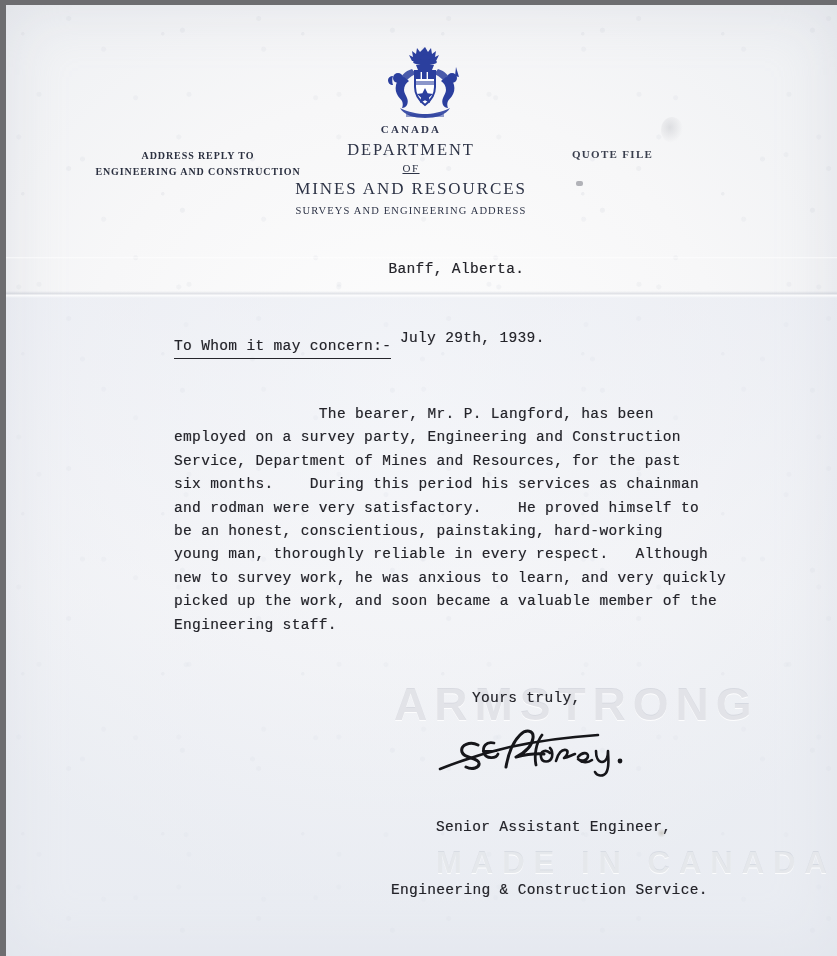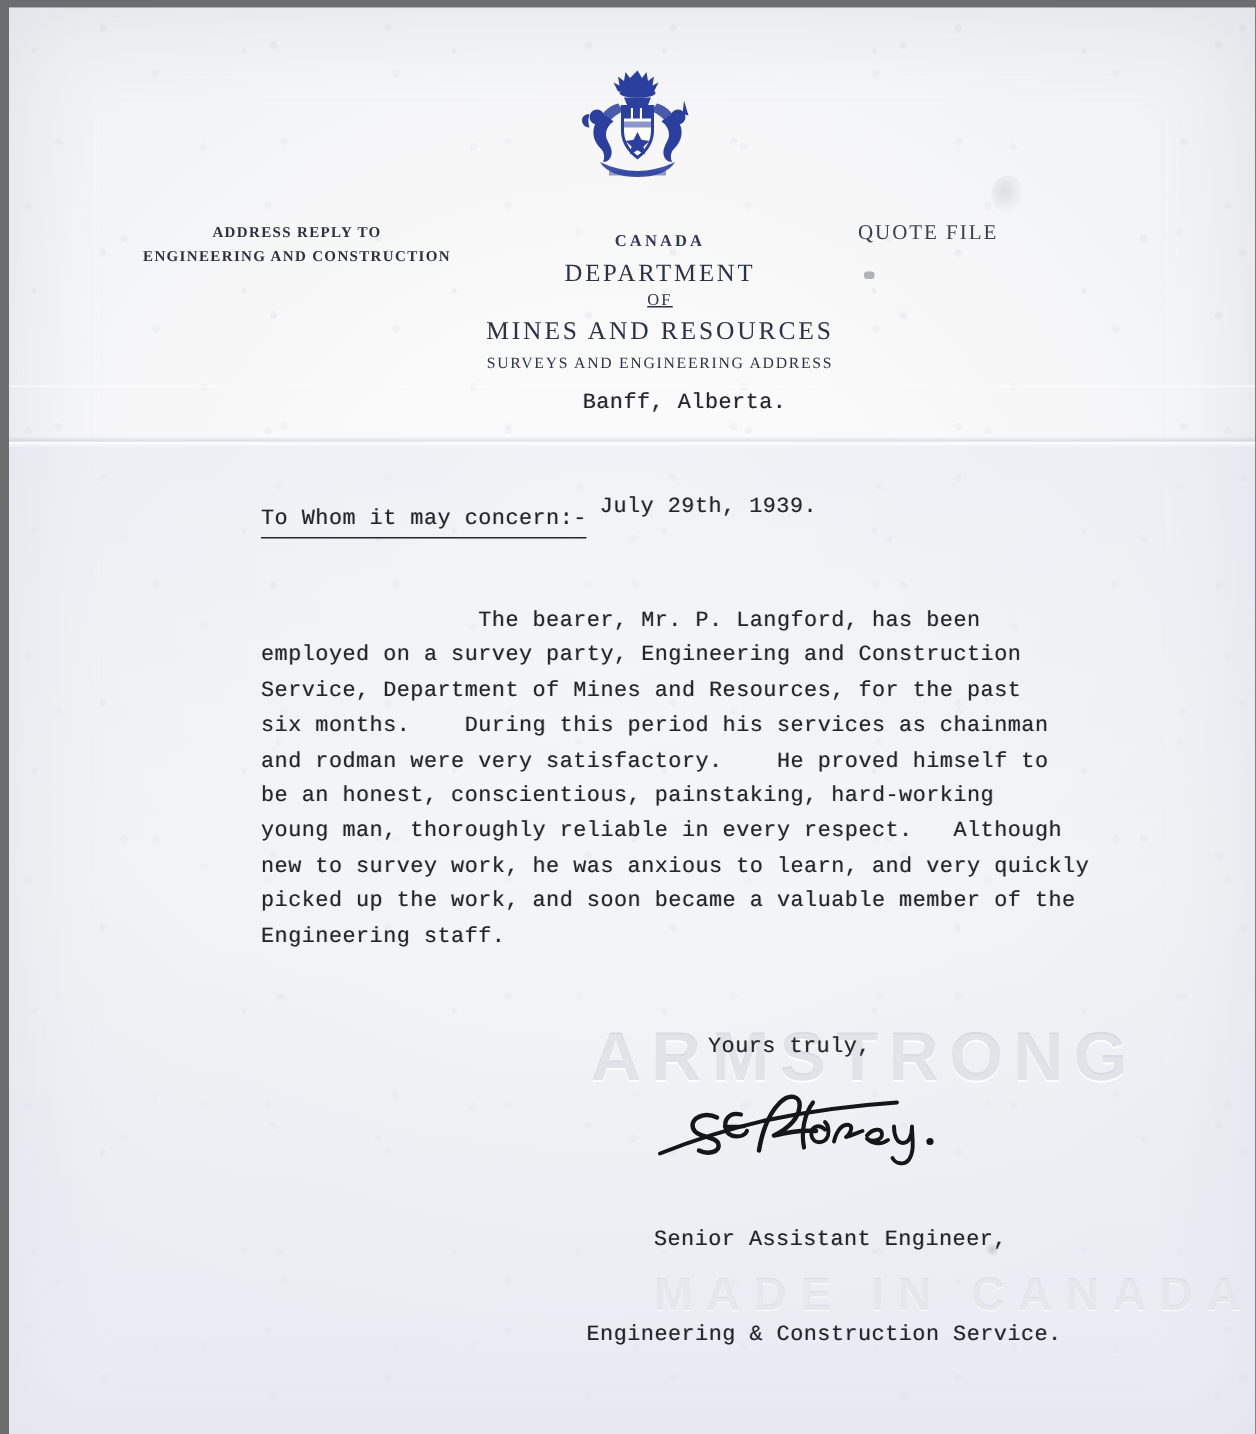--- a/index.html
+++ b/index.html
@@ -113,37 +113,36 @@
     font-weight: 700;
     letter-spacing: .9px;
     line-height: 1.55;
     color: #2b3040;
     margin-top: 12px;
   }
   .lh-right {
     position: absolute;
     left: 566px; top: 143px;
     font-family: "Liberation Serif", serif;
-    font-size: 14px;
-    font-weight: 400;
+    font-size: 11px;
+    font-weight: 700;
     letter-spacing: 1.3px;
     color: #3a3f4e;
   }
   .crest {
     position: absolute;
     left: 376px; top: 40px;
     width: 86px; height: 78px;
   }
   .lh-center {
     position: absolute;
-    left: 295px; top: 118px;
+    left: 266px; top: 118px;
     width: 278px;
     text-align: center;
     color: #2d3346;
-    margin-top: 32px;
   }
   .lh-canada {
     font-size: 11px; font-weight: 700; letter-spacing: 2.1px;
     color: #323850; margin-bottom: 6px;
   }
   .lh-dept { font-size: 16.5px; letter-spacing: 1.9px; line-height: 1.15; }
   .lh-of   { font-size: 11px; letter-spacing: 1.5px; line-height: 1.6; text-decoration: underline; }
   .lh-mines{ font-size: 17px; letter-spacing: 1.9px; line-height: 1.35; }
   .lh-branch{ font-size: 10.5px; letter-spacing: 1.15px; line-height: 1.9; }
 

